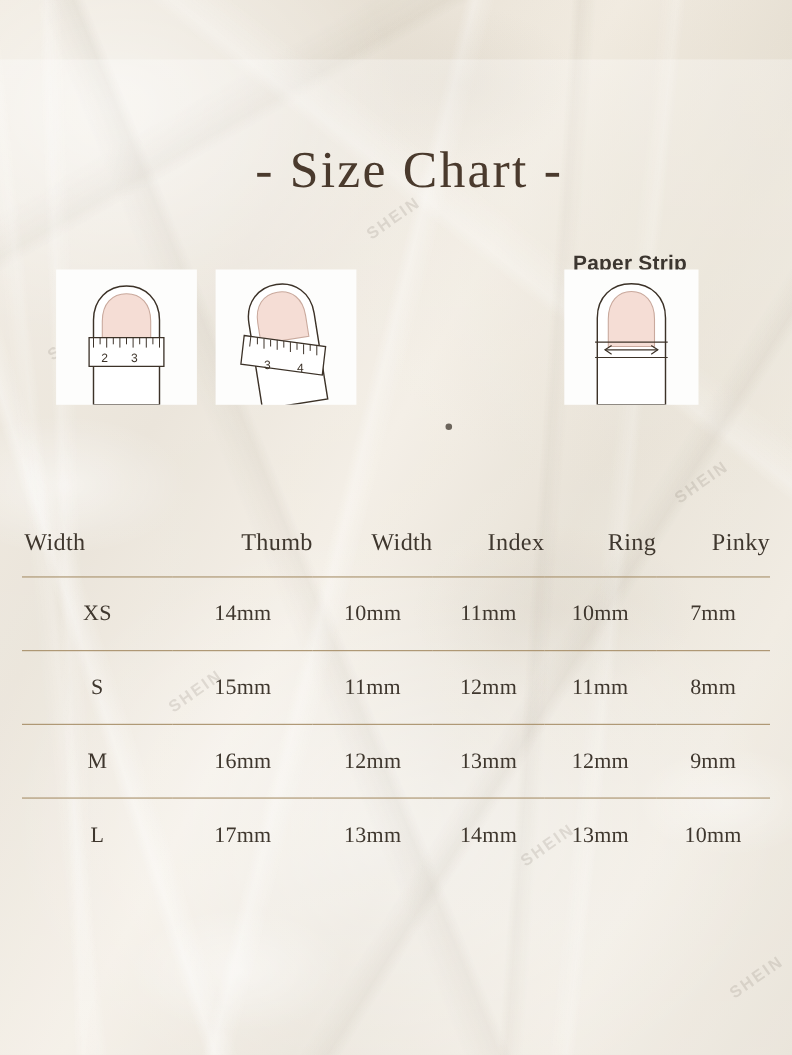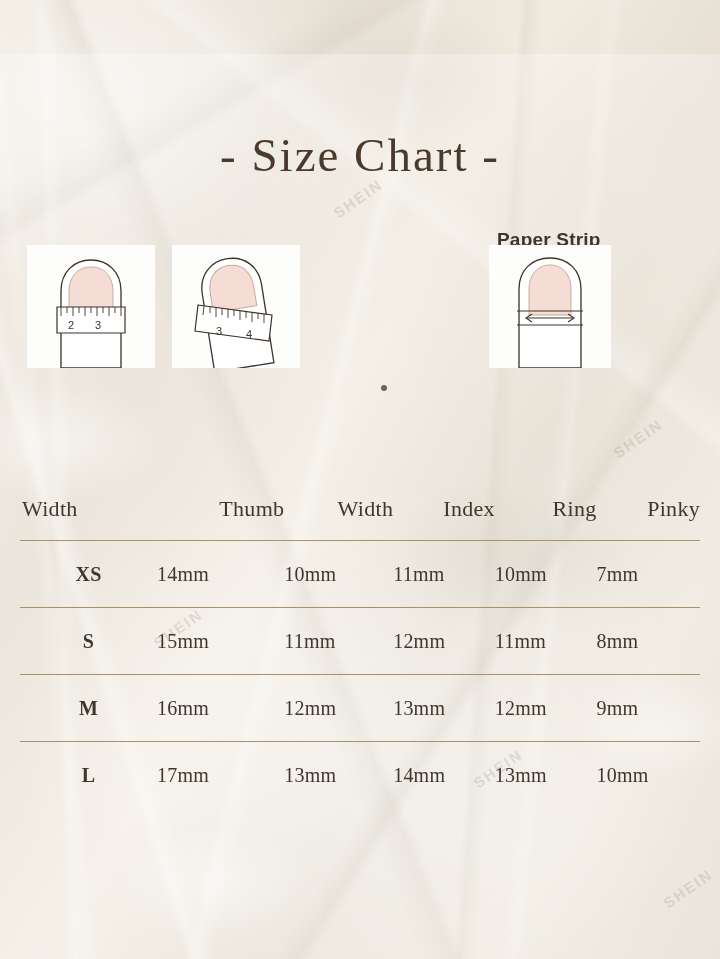--- a/index.html
+++ b/index.html
@@ -63,20 +63,21 @@
     top: 54px;
     width: 720px;
     height: 905px;
     background: linear-gradient(180deg, rgba(255,255,255,0.30), rgba(255,255,255,0.16) 40%, rgba(255,255,255,0.26) 100%);
     pointer-events: none;
   }
 
   .content {
     position: relative;
     z-index: 3;
+    padding-left: 24px;
   }
 
   .title {
     text-align: center;
     margin: 0;
     padding-top: 128px;
     font-family: "Liberation Serif", serif;
     font-size: 47px;
     font-weight: 400;
     letter-spacing: 2px;
@@ -130,44 +131,44 @@
 
   
   .table-wrap {
     position: absolute;
     left: 0;
     top: 480px;
     width: 720px;
   }
   table {
     width: 680px;
-    margin: 16px 20px;
+    margin: 0 20px;
     border-collapse: collapse;
     font-family: "Liberation Serif", serif;
     color: #3f372e;
   }
   thead th {
     font-weight: 400;
     font-size: 22px;
     padding: 0 0 18px 0;
     text-align: right;
     letter-spacing: 0.3px;
   }
   thead th.c0 { text-align: left; padding-left: 2px; width: 135px; }
   tbody td {
     font-size: 20px;
+    text-align: center;
     padding: 22px 0 21px 0;
     border-top: 1.3px solid #a8906a;
     letter-spacing: 0.2px;
   }
   tbody td.c0 {
     width: 135px;
     text-align: center;
     padding-left: 0;
-    font-weight: bold;
   }
   tbody tr:last-child td { border-bottom: none; }
 
   
   .wm {
     position: absolute;
     font-family: "Liberation Sans", sans-serif;
     font-size: 15px;
     letter-spacing: 2px;
     color: rgba(120,112,100,0.18);

